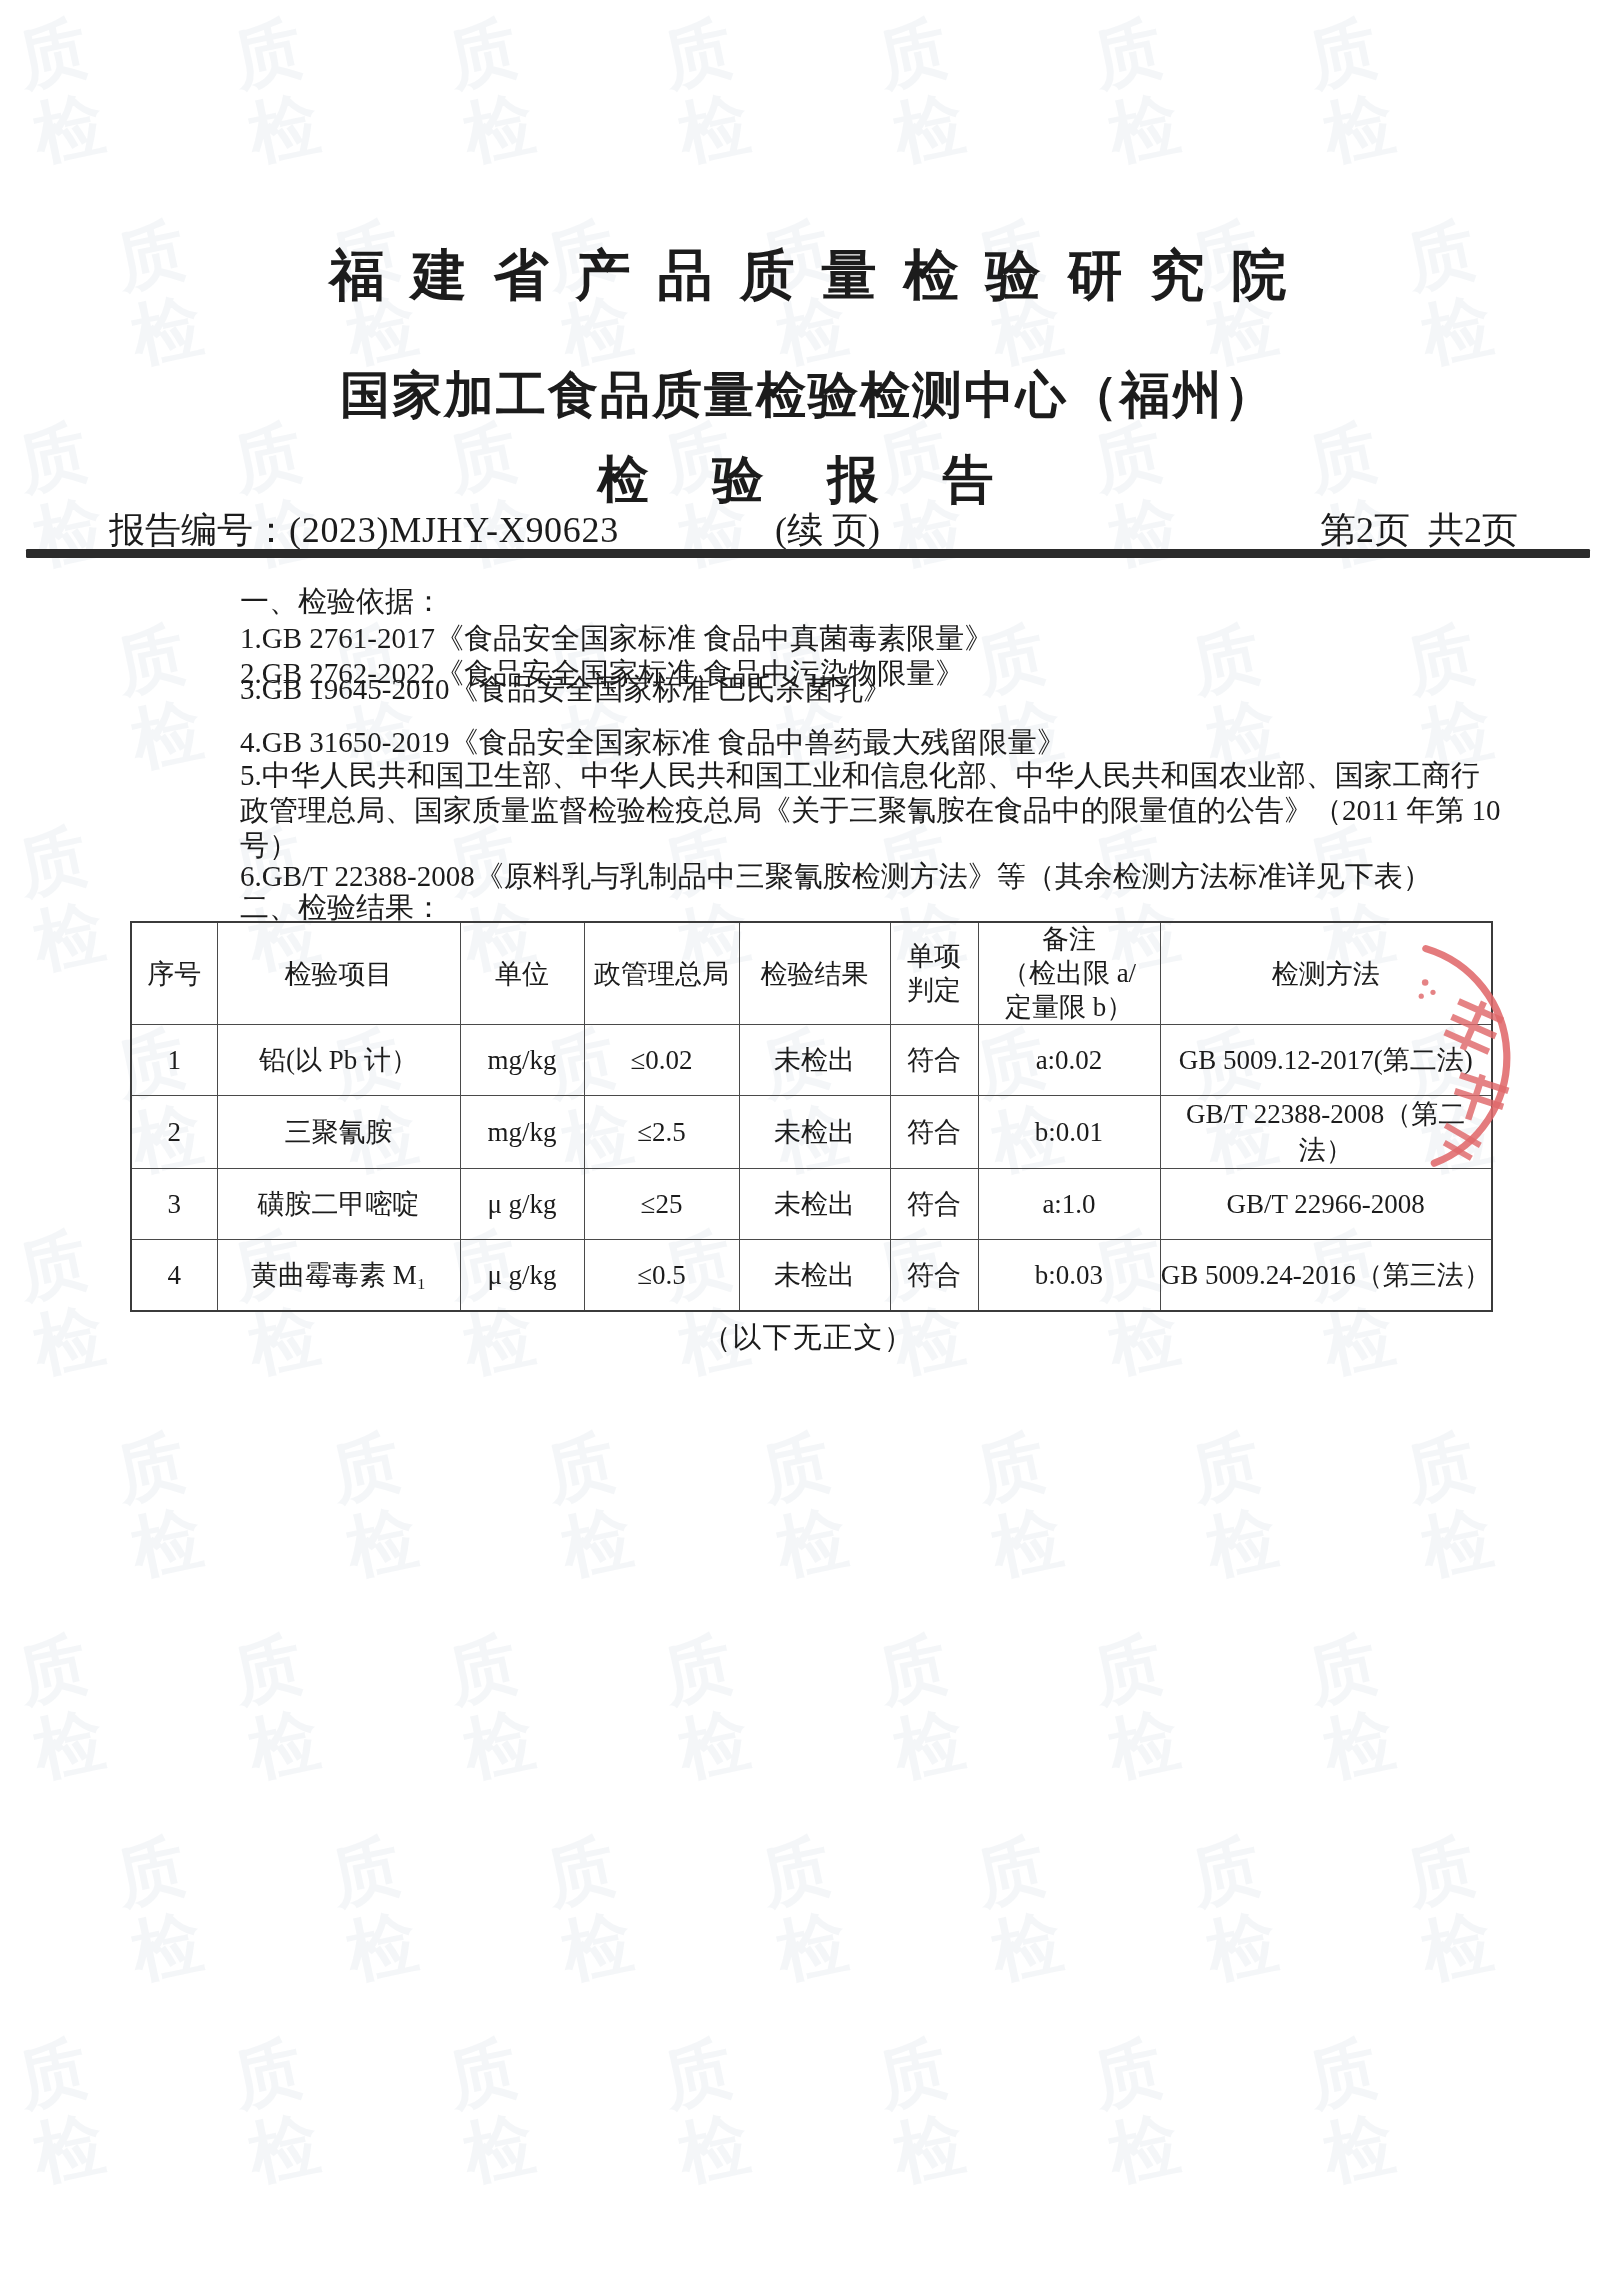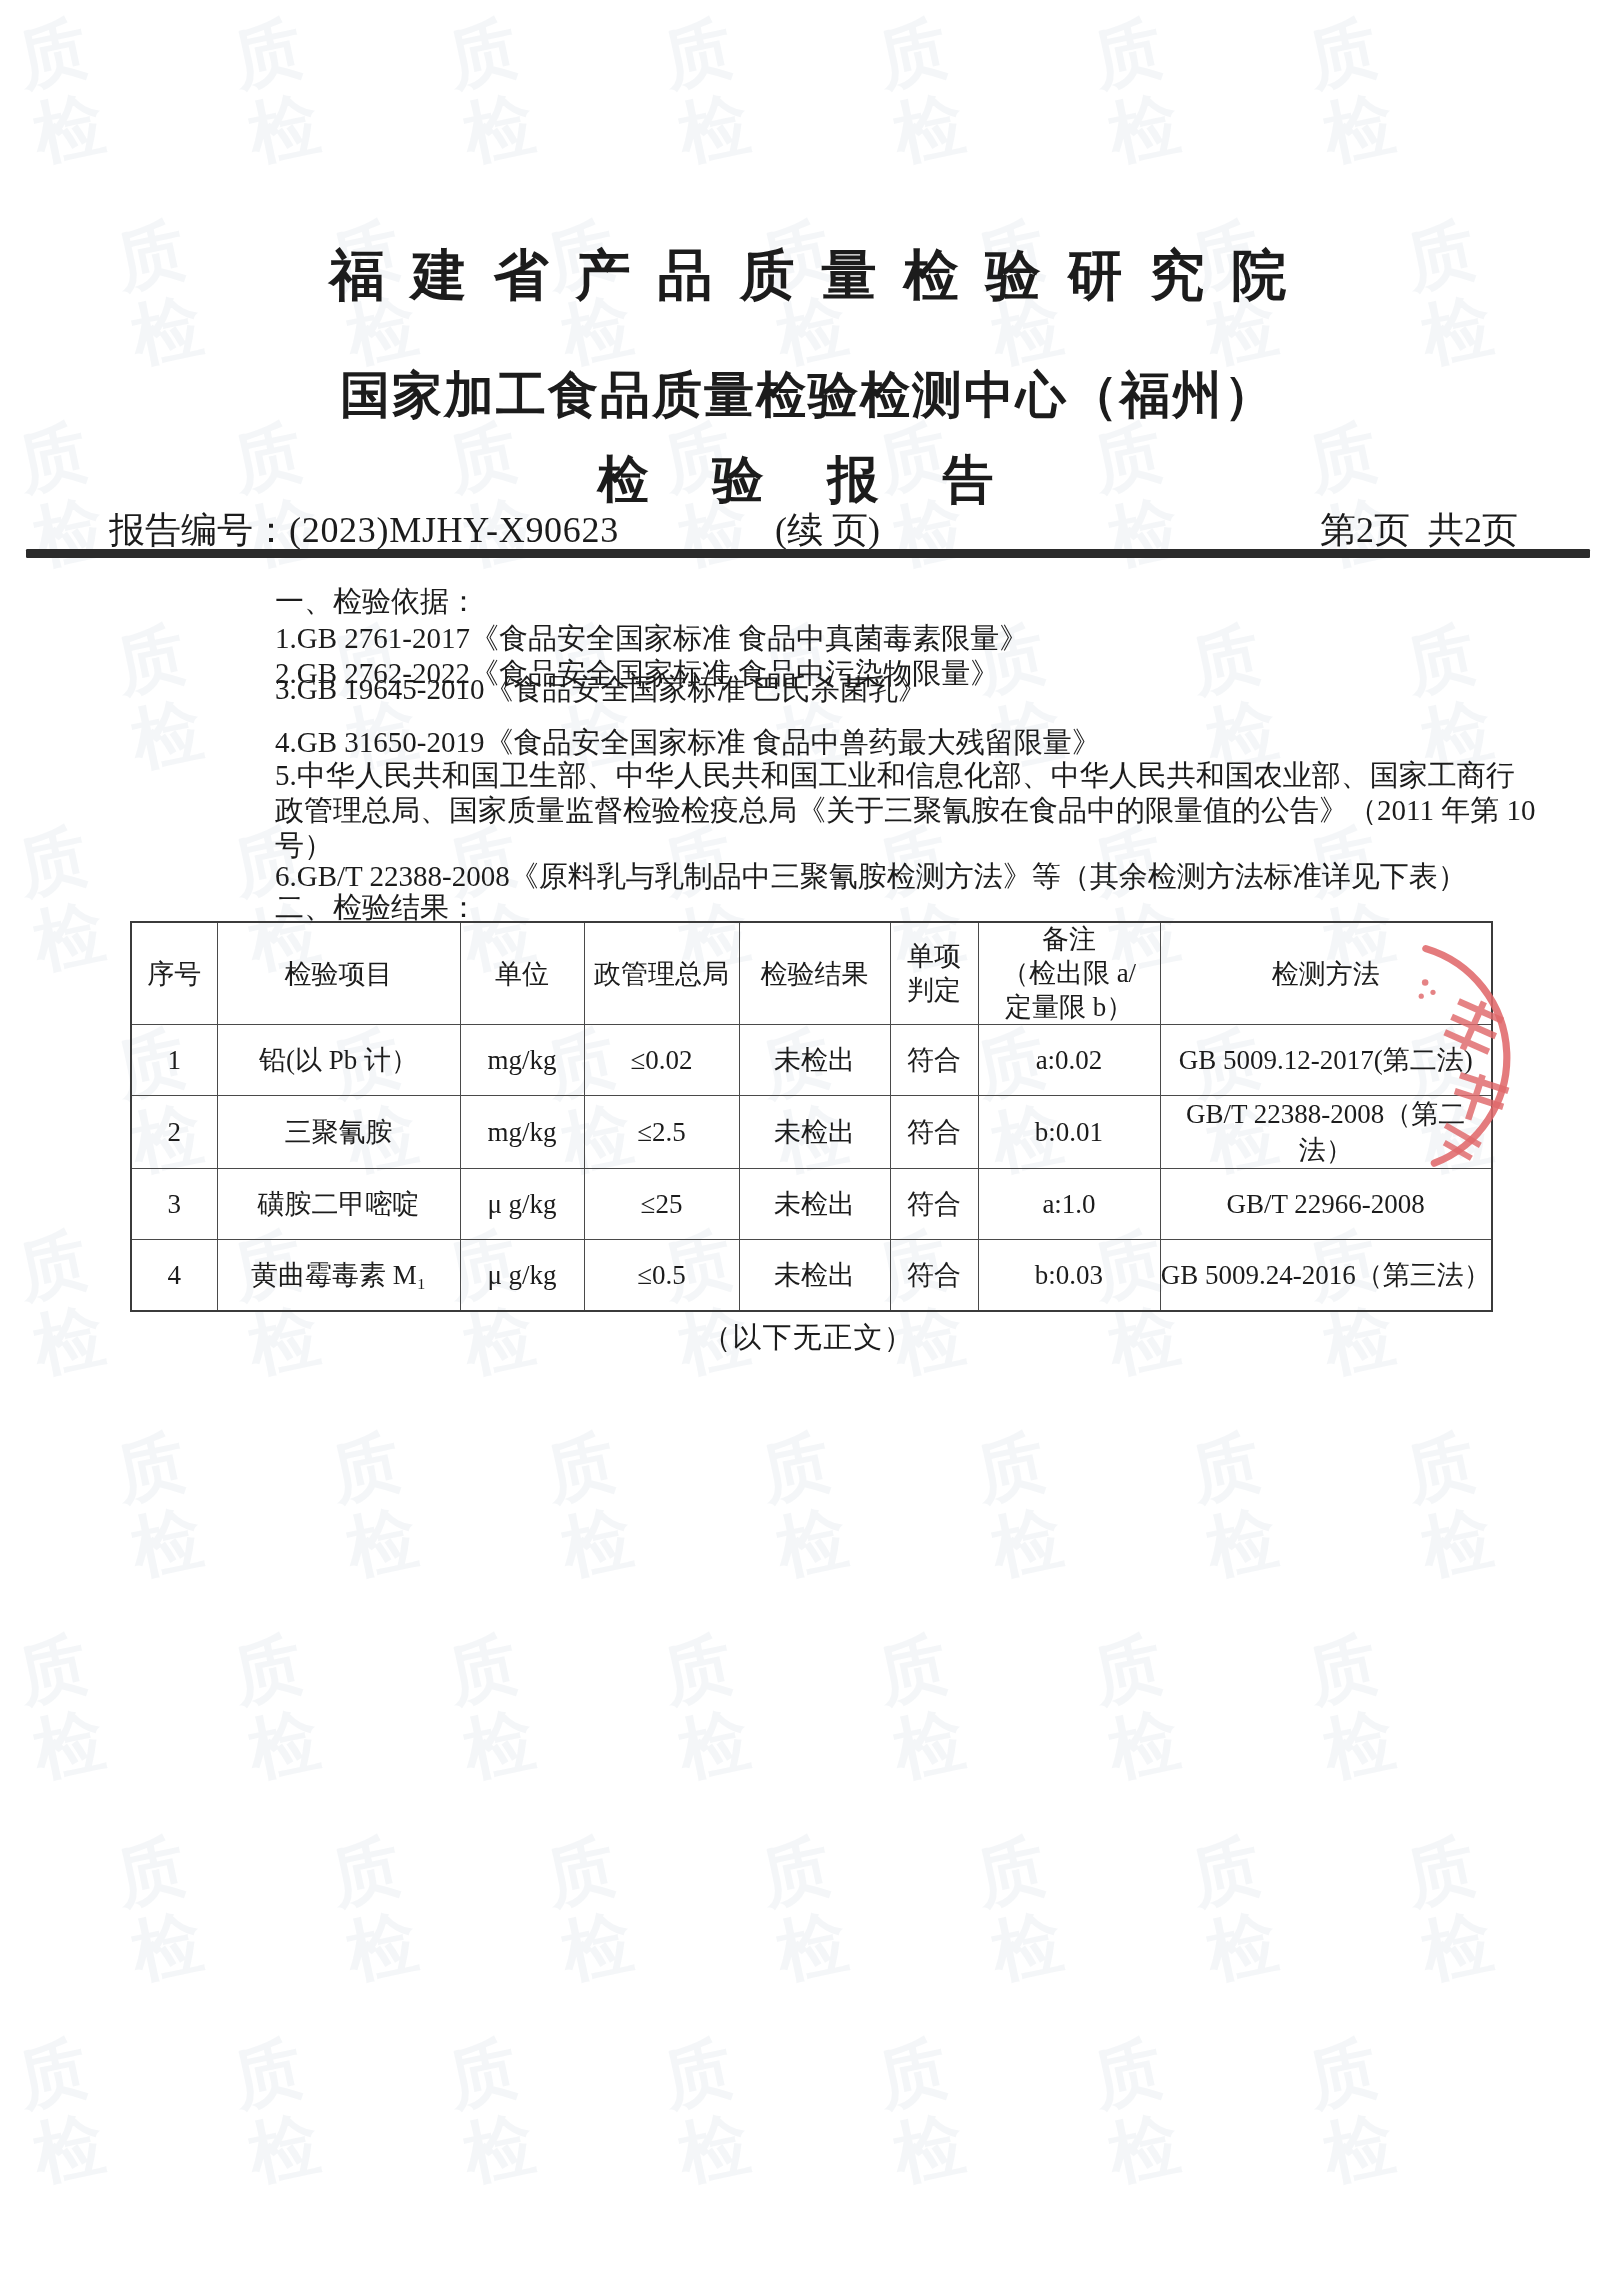--- a/index.html
+++ b/index.html
@@ -54,21 +54,21 @@
   .meta-left .num { font-family:"Liberation Serif","DejaVu Serif",serif; letter-spacing:0.7px; }
   .meta-center{ position:absolute; left:775px; top:0; white-space:pre;text-align:right; }
   .meta-right { position:absolute; left:1320px; top:0; white-space:pre; }
 
   .rule {
     position:absolute; top:549px; left:26px; width:1564px; height:8.5px;
     background:#2b2b2b; border-radius:1.3px;
   }
 
   .body-block { position:absolute; left:240px; top:0; width:1225px; font-size:29px; }
-  .bl { position:absolute; left:0; white-space:nowrap; line-height:1.15;margin-left:35px; }
+  .bl { position:absolute; left:0; white-space:nowrap; line-height:1.15; }
 
   table.results {
     position:absolute; left:130px; top:921px;
     width:1363px;
     border-collapse:collapse;
     table-layout:fixed;
     font-size:27px;
     z-index:2;
     background:transparent;
   }

